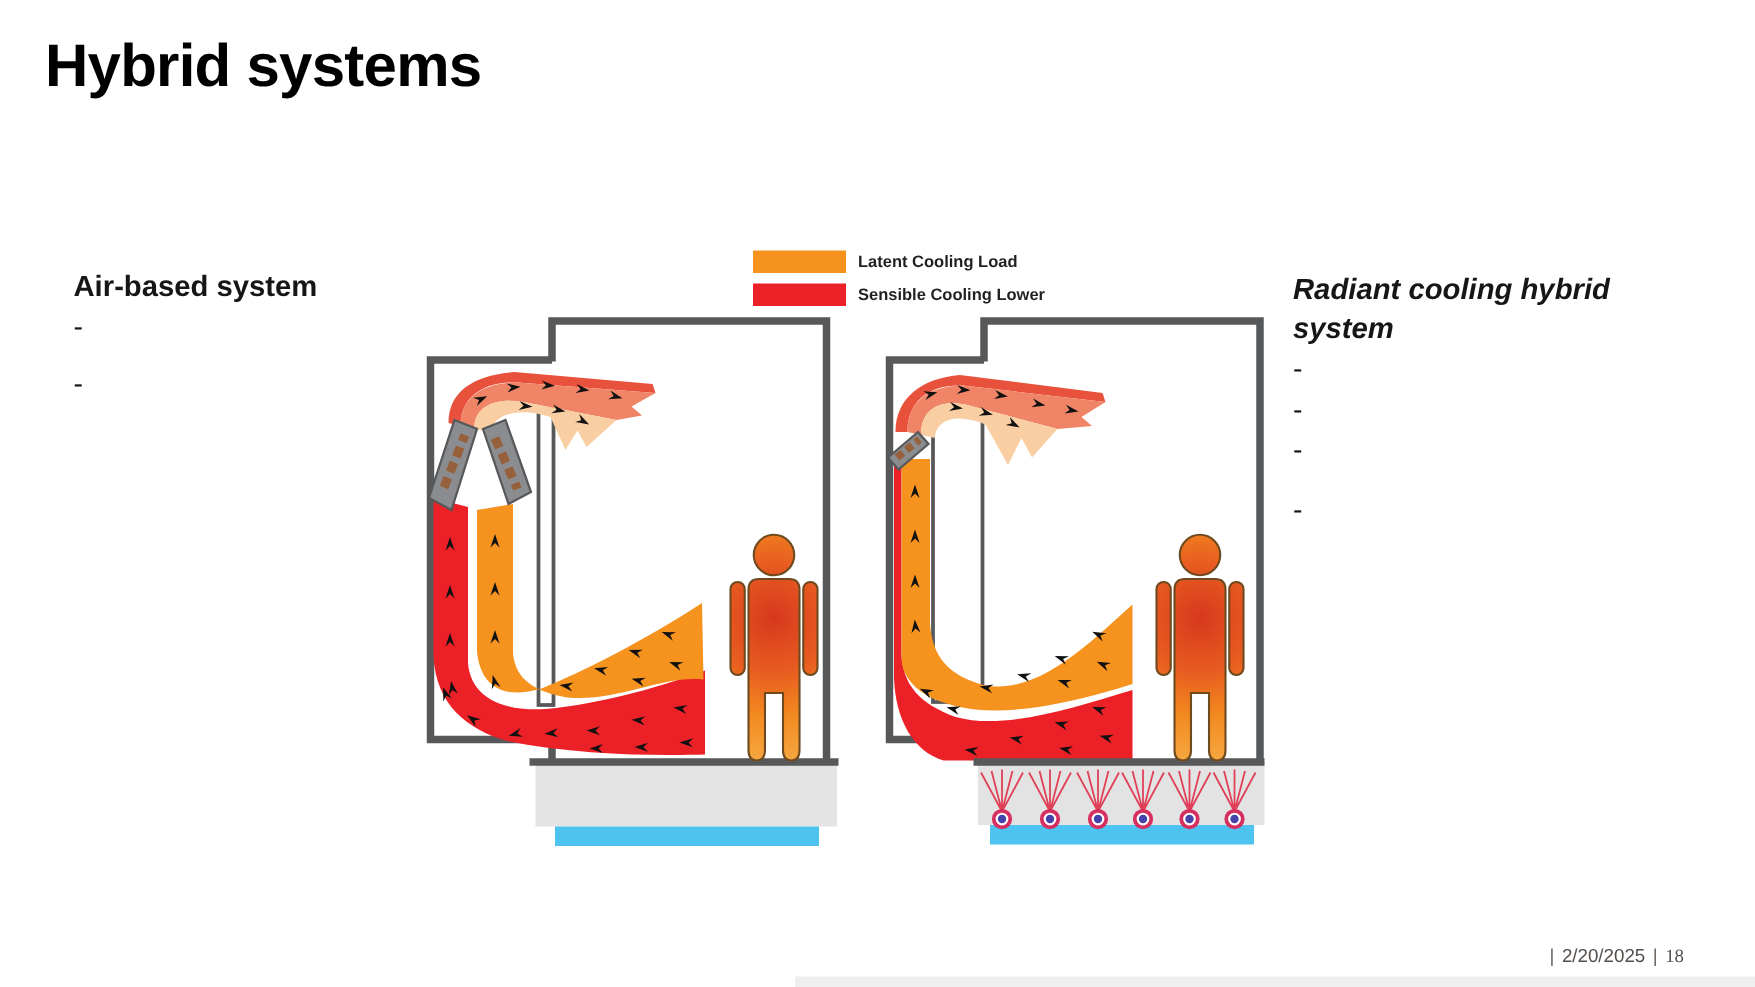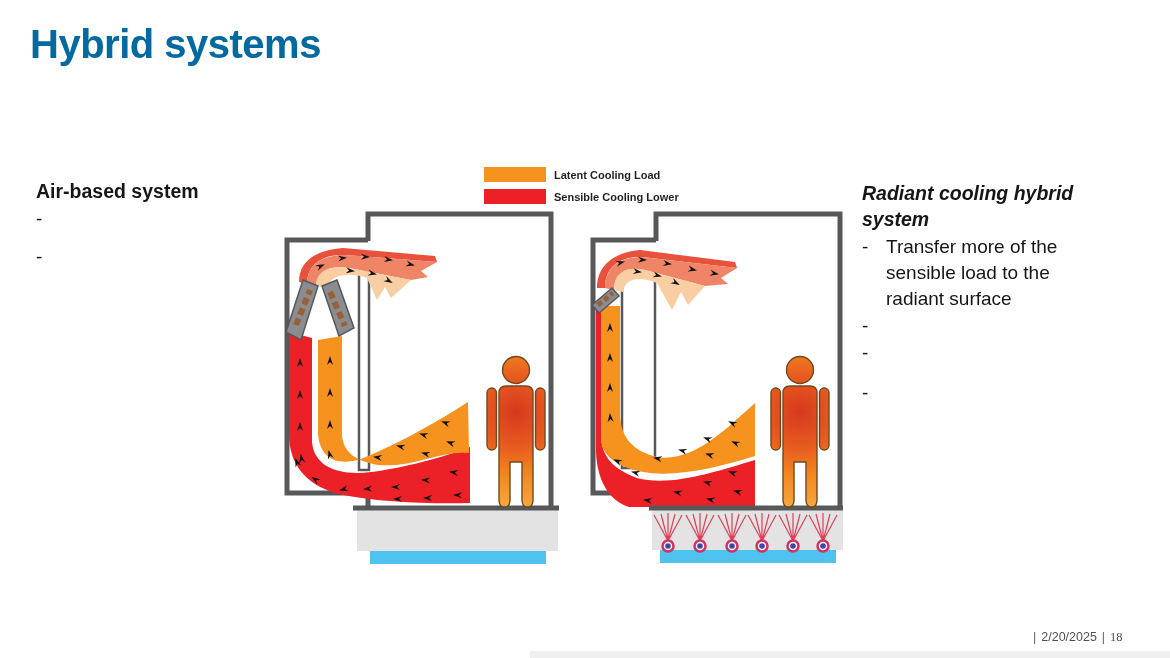--- a/index.html
+++ b/index.html
@@ -1,32 +1,32 @@
 <!DOCTYPE html>
 <html><head>
 <meta charset="utf-8">
 <style>
   html,body{margin:0;padding:0;background:#ffffff;}
   #slide{position:relative;width:1170px;height:658px;background:#ffffff;overflow:hidden;
          font-family:"Liberation Sans","DejaVu Sans",sans-serif;color:#1a1a1a;}
-  .title{position:absolute;left:30px;top:22px;font-size:40px;font-weight:700;letter-spacing:-0.5px;color:#0369a1;}
+  .title{position:absolute;left:30px;top:22px;font-size:40px;font-weight:700;letter-spacing:-0.5px;color:#000000;}
   
   .panel{position:absolute;font-size:19px;line-height:26px;color:#161616;}
   .panel h3{margin:0 0 2px 0;font-size:19.5px;line-height:26px;font-weight:700;}
   .panel ul{list-style:none;margin:0;padding:0;}
   .panel li{display:flex;margin:0 0 1px 0;}
   .panel li .dash{width:24px;flex:0 0 24px;}
   .panel li .btxt{width:225px;}
-  #left-panel{left:36px;top:178px;width:260px;}
+  #left-panel{left:49px;top:178px;width:260px;}
   #left-panel li.gap{margin-top:12px;}
   #right-panel{left:862px;top:180px;width:270px;}
   #right-panel h3{width:260px;font-style:italic;}
   #right-panel li.last{margin-top:14px;}
   
-  #legend{position:absolute;left:484px;top:167px;}
+  #legend{position:absolute;left:502px;top:167px;}
   .legrow{display:flex;align-items:center;margin-bottom:7px;}
   .sw{width:62px;height:15px;margin-right:8px;}
   .sw-latent{background:#F6921E;}
   .sw-sensible{background:#EC2027;}
   .legtxt{font-size:11px;font-weight:700;color:#231F20;white-space:nowrap;}
   
   #diagram-left{position:absolute;left:283px;top:210px;}
   #diagram-right{position:absolute;left:545px;top:210px;}
   
   #footer{position:absolute;left:1028px;top:630px;display:flex;align-items:baseline;
@@ -63,21 +63,20 @@
       <div class="sw sw-sensible"></div>
       <div class="legtxt">Sensible Cooling Lower</div>
     </div>
   </div>
 
   <div class="panel" id="right-panel">
     <h3>Radiant cooling hybrid system</h3>
     <ul>
       <li>
         <span class="dash">-</span>
-        <span class="btxt">Transfer more of the sensible load to the radiant surface</span>
       </li>
       <li>
         <span class="dash">-</span>
       </li>
       <li>
         <span class="dash">-</span>
         <span class="btxt"></span>
       </li>
       <li class="last">
         <span class="dash">-</span>

